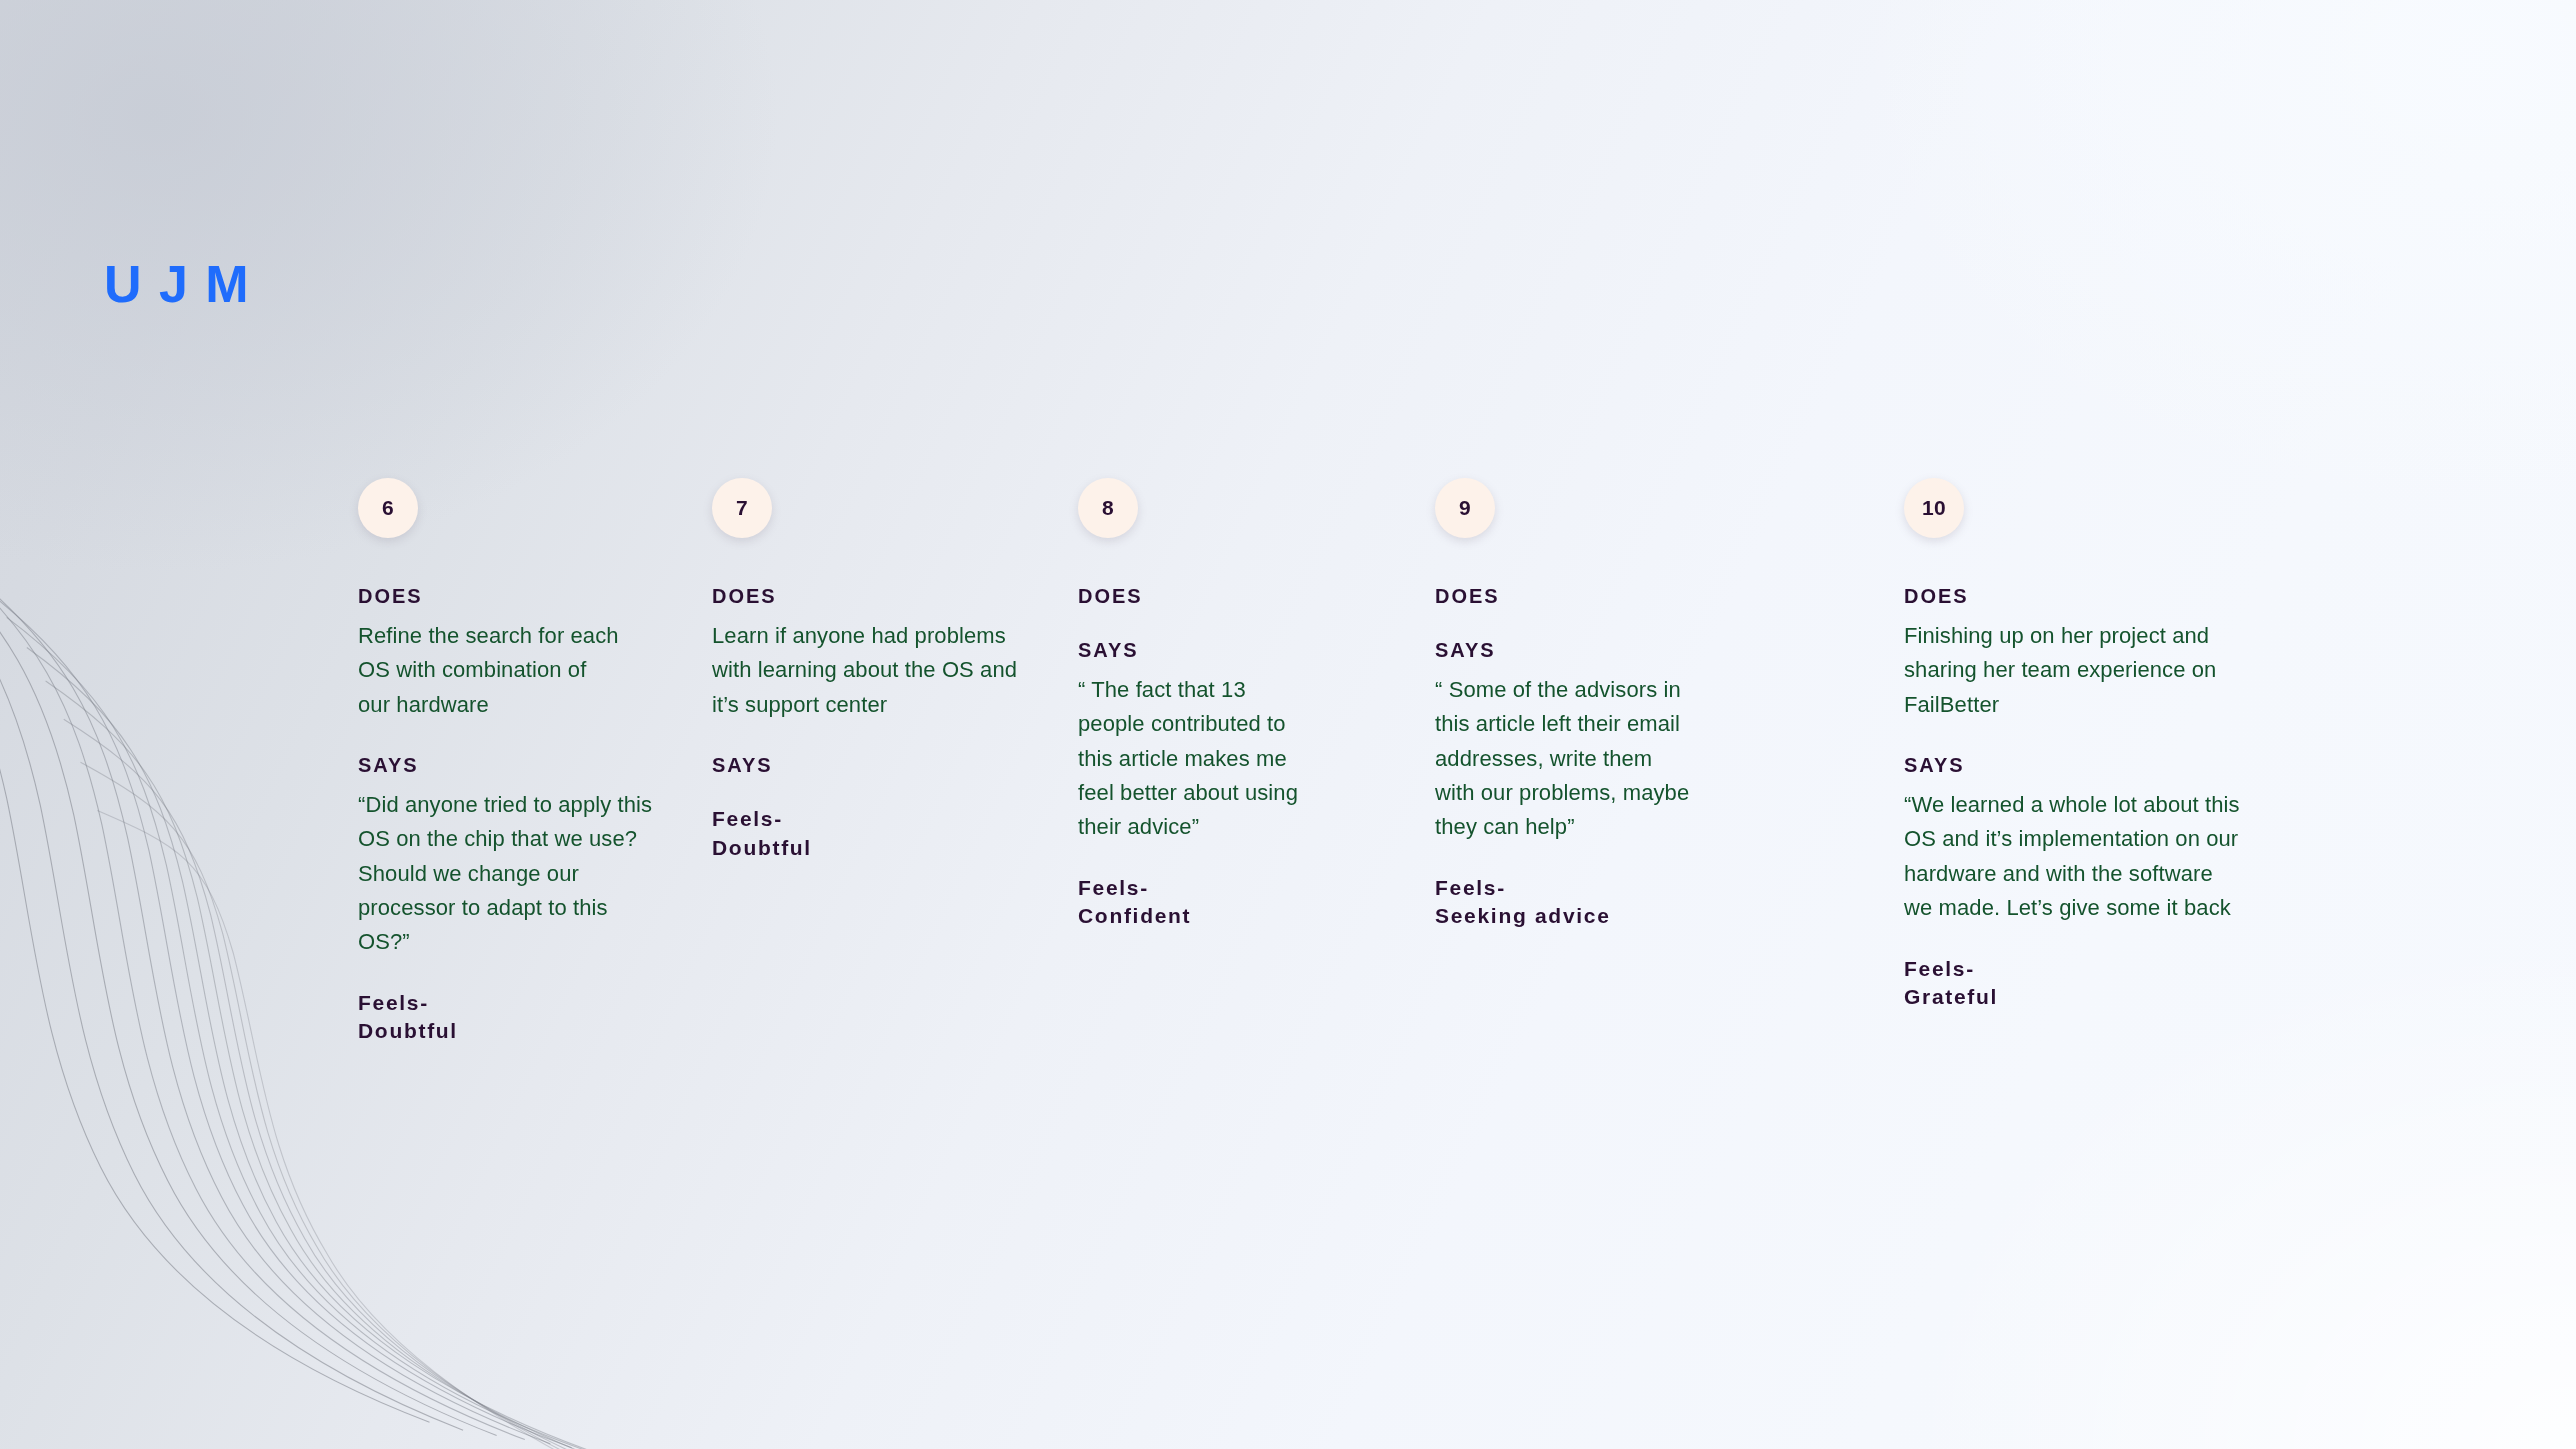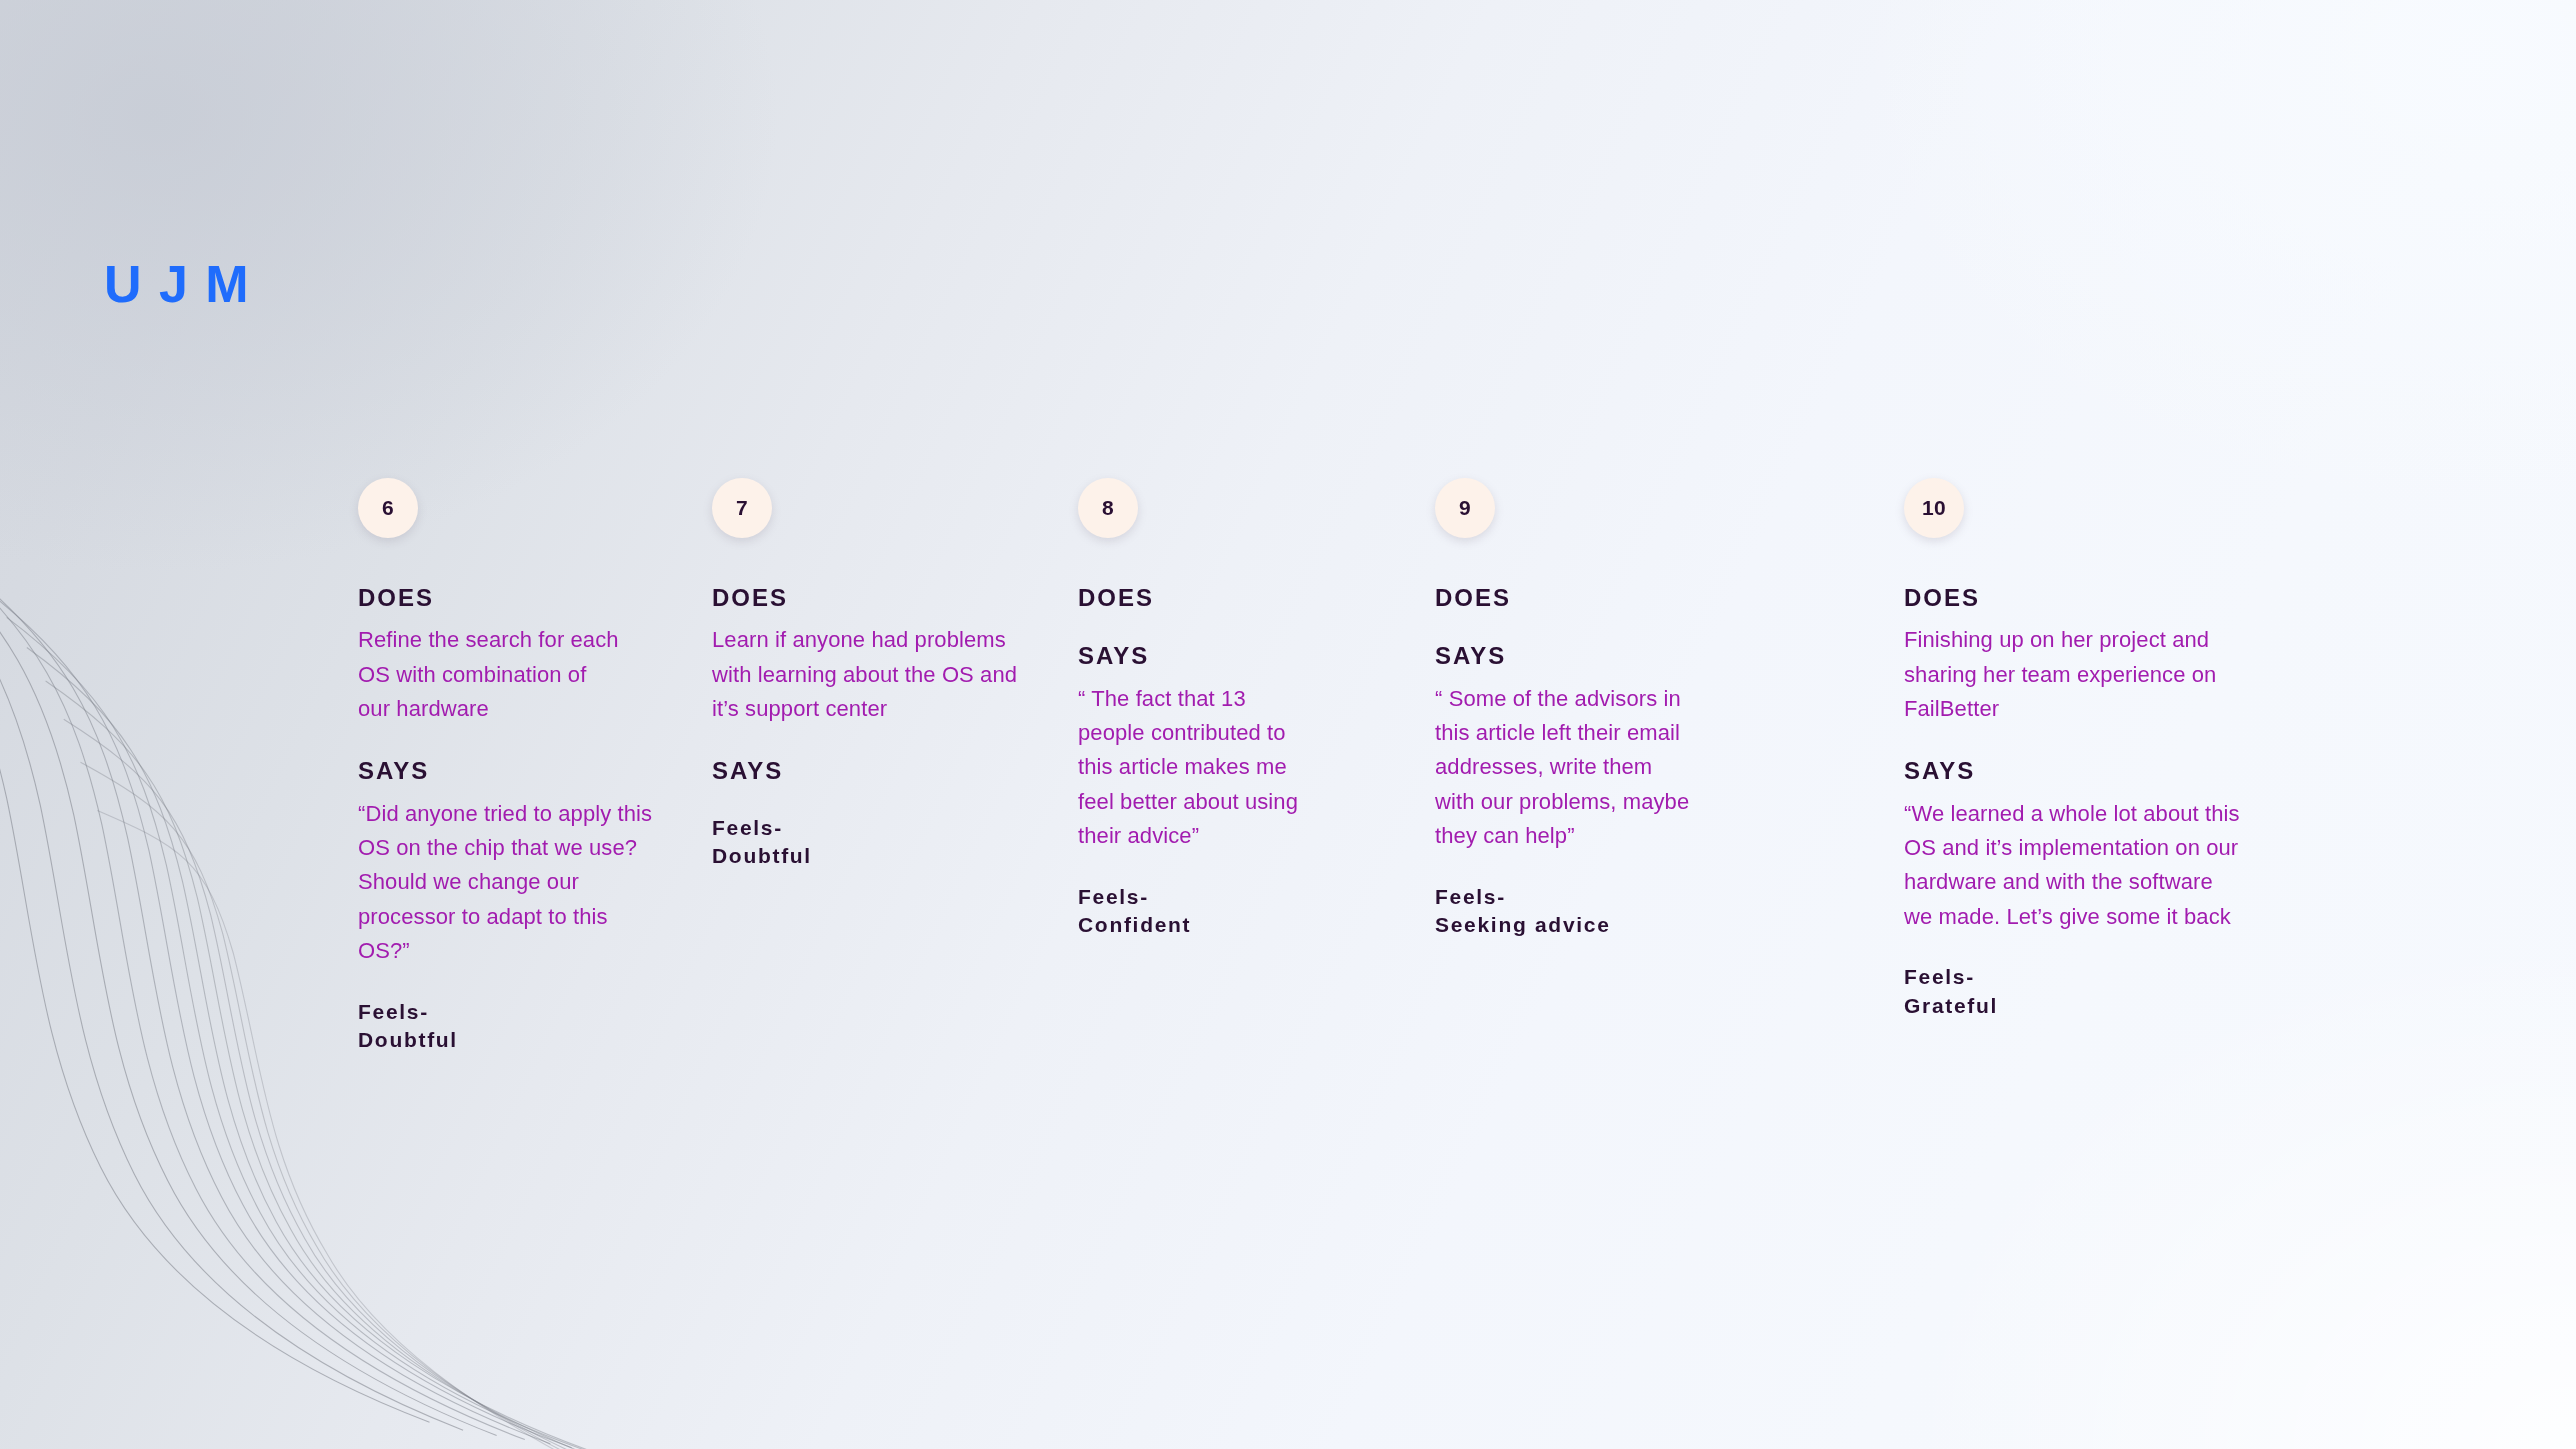--- a/index.html
+++ b/index.html
@@ -104,35 +104,35 @@
     font-weight: 700;
     color: #2a1033;
     box-shadow: 0 3.4px 9.4px rgba(120,110,130,0.20);
     letter-spacing: 0.3px;
   }
 
   .block { margin-top: 0; }
 
   .section-label {
     margin-top: 43px;
-    font-size: 24px;
+    font-size: 20px;
     font-weight: 700;
     letter-spacing: 2px;
     color: #2a1033;
     line-height: 1.1;
   }
   .label-does { margin-top: 47px; }
   .label-says { margin-top: 32px; }
 
   .body-text {
     margin-top: 12px;
     font-size: 22px;
     font-weight: 300;
     line-height: 1.56;
-    color: #a21caf;
+    color: #14532d;
     letter-spacing: 0.1px;
     white-space: pre-line;
   }
 
   .feels {
     margin-top: 29.5px;
     font-size: 21px;
     font-weight: 700;
     letter-spacing: 1.7px;
     color: #2a1033;

